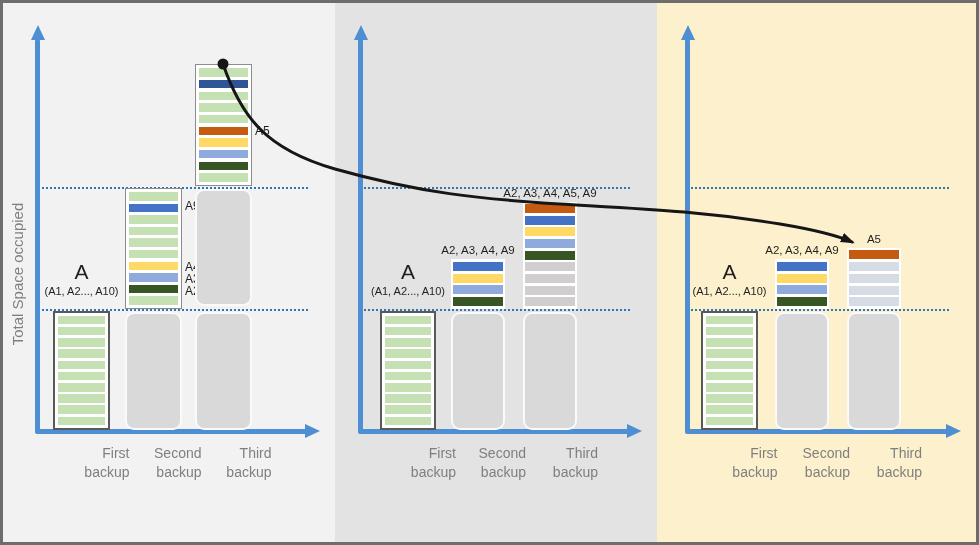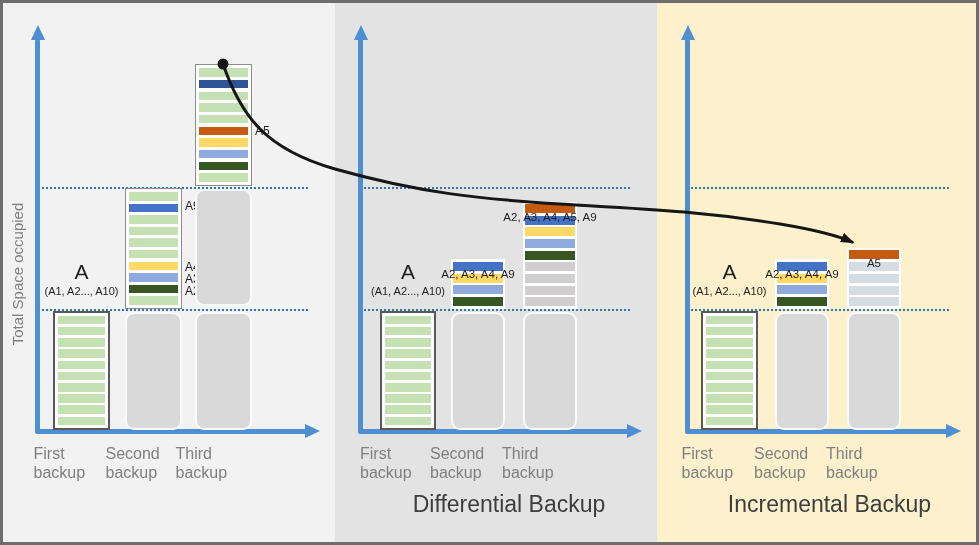--- a/index.html
+++ b/index.html
@@ -18,25 +18,25 @@
   .bar{position:absolute;background:#fff;display:flex;flex-direction:column;
     justify-content:space-evenly;box-sizing:border-box;}
   .bar.dark{border:2px solid #595959;}
   .bar.light{border:1px solid #8c8c8c;}
   .stripe{height:8.5px;margin:0 3px;}
   .floatblock{position:absolute;background:#fff;display:flex;flex-direction:column;
     justify-content:space-evenly;box-sizing:border-box;}
   .fstripe{height:9px;margin:0 2px;}
   .grayblock{position:absolute;border-radius:9px;border:2px solid rgba(255,255,255,.85);box-sizing:border-box;}
   .sidelabel{position:absolute;font-size:12px;line-height:16px;color:#1f1f1f;}
-  .floatlabel{position:absolute;width:160px;text-align:center;font-size:11.5px;color:#1f1f1f;white-space:nowrap;margin-top:24px;}
+  .floatlabel{position:absolute;width:160px;text-align:center;font-size:11.5px;color:#1f1f1f;white-space:nowrap;}
   .headlabel{position:absolute;top:257px;width:150px;text-align:center;color:#1f1f1f;}
   .hl-main{font-size:21px;line-height:24px;}
   .hl-sub{font-size:11px;line-height:15px;}
-  .xlabel{position:absolute;top:441px;width:96px;text-align:left;font-size:16px;line-height:19px;color:#7f7f7f;}
+  .xlabel{position:absolute;top:441px;width:96px;text-align:right;font-size:14px;line-height:19px;color:#7f7f7f;}
   .ptitle{position:absolute;top:488px;left:0;width:100%;padding-left:26px;box-sizing:border-box;
     text-align:center;font-size:23px;color:#3d3d3d;}
   .ytitle{position:absolute;left:-112px;top:260px;width:258px;height:22px;text-align:center;
     font-size:15px;color:#7f7f7f;transform:rotate(-90deg);z-index:2;}
   #connector-svg{position:absolute;left:0;top:0;z-index:5;pointer-events:none;}
 </style>
 </head>
 <body>
 
 <div id="stage">
@@ -159,21 +159,20 @@
         <div class="fstripe" style="background: rgb(208, 206, 206);"></div>
         <div class="fstripe" style="background: rgb(208, 206, 206);"></div>
         <div class="fstripe" style="background: rgb(208, 206, 206);"></div>
       </div>
       <div class="floatlabel" style="left: 135px; top: 183.5px;">A2, A3, A4, A5, A9</div>
       <div class="grayblock" style="left: 188px; width: 54px; top: 309px; height: 118px; background: rgb(217, 217, 217);"></div>
       <div class="xlabel" style="left: 167px;">
         <div>Third</div>
         <div>backup</div>
       </div>
-      <div class="ptitle">Differential Backup</div>
     </div>
     <div class="panel" style="left: 654px; width: 319px; background: rgb(253, 241, 205);">
       <div class="dotted" style="top: 184px; left: 31px; width: 261px; border-top-color: rgb(46, 117, 182);"></div>
       <div class="dotted" style="top: 306px; left: 31px; width: 261px; border-top-color: rgb(46, 117, 182);"></div>
       <div class="yaxis" style="left: 28px; background: rgb(78, 142, 210);"></div>
       <div class="yarrow" style="left: 23.5px; border-bottom-color: rgb(78, 142, 210);"></div>
       <div class="xaxis" style="left: 28px; width: 263px; background: rgb(78, 142, 210);"></div>
       <div class="xarrow" style="left: 289px; border-left-color: rgb(78, 142, 210);"></div>
       <div class="headlabel" style="left: -2.5px;">
         <div class="hl-main">A</div>
@@ -213,21 +212,20 @@
         <div class="fstripe" style="background: rgb(214, 220, 228);"></div>
         <div class="fstripe" style="background: rgb(214, 220, 228);"></div>
         <div class="fstripe" style="background: rgb(214, 220, 228);"></div>
       </div>
       <div class="floatlabel" style="left: 137px; top: 229.5px;">A5</div>
       <div class="grayblock" style="left: 190px; width: 54px; top: 309px; height: 118px; background: rgb(217, 217, 217);"></div>
       <div class="xlabel" style="left: 169px;">
         <div>Third</div>
         <div>backup</div>
       </div>
-      <div class="ptitle">Incremental Backup</div>
     </div>
     <svg id="connector-svg" width="973" height="539" viewBox="0 0 973 539">
     <defs>
       <marker id="ah" markerUnits="userSpaceOnUse" markerWidth="18" markerHeight="14" refX="11" refY="5" orient="auto">
         <path d="M0,0 L14,5 L0,10 Z" fill="#161616"></path>
       </marker>
     </defs>
     <path d="M220,61 C238,113 262,146 332,166 C417,190 477,196 557,201 C642,206 697,208 777,221 C807,226 831,231 849,239" fill="none" stroke="#161616" stroke-width="3" stroke-linecap="round" marker-end="url(#ah)"></path>
     <circle cx="220" cy="61" r="5.5" fill="#161616"></circle>
   </svg>

